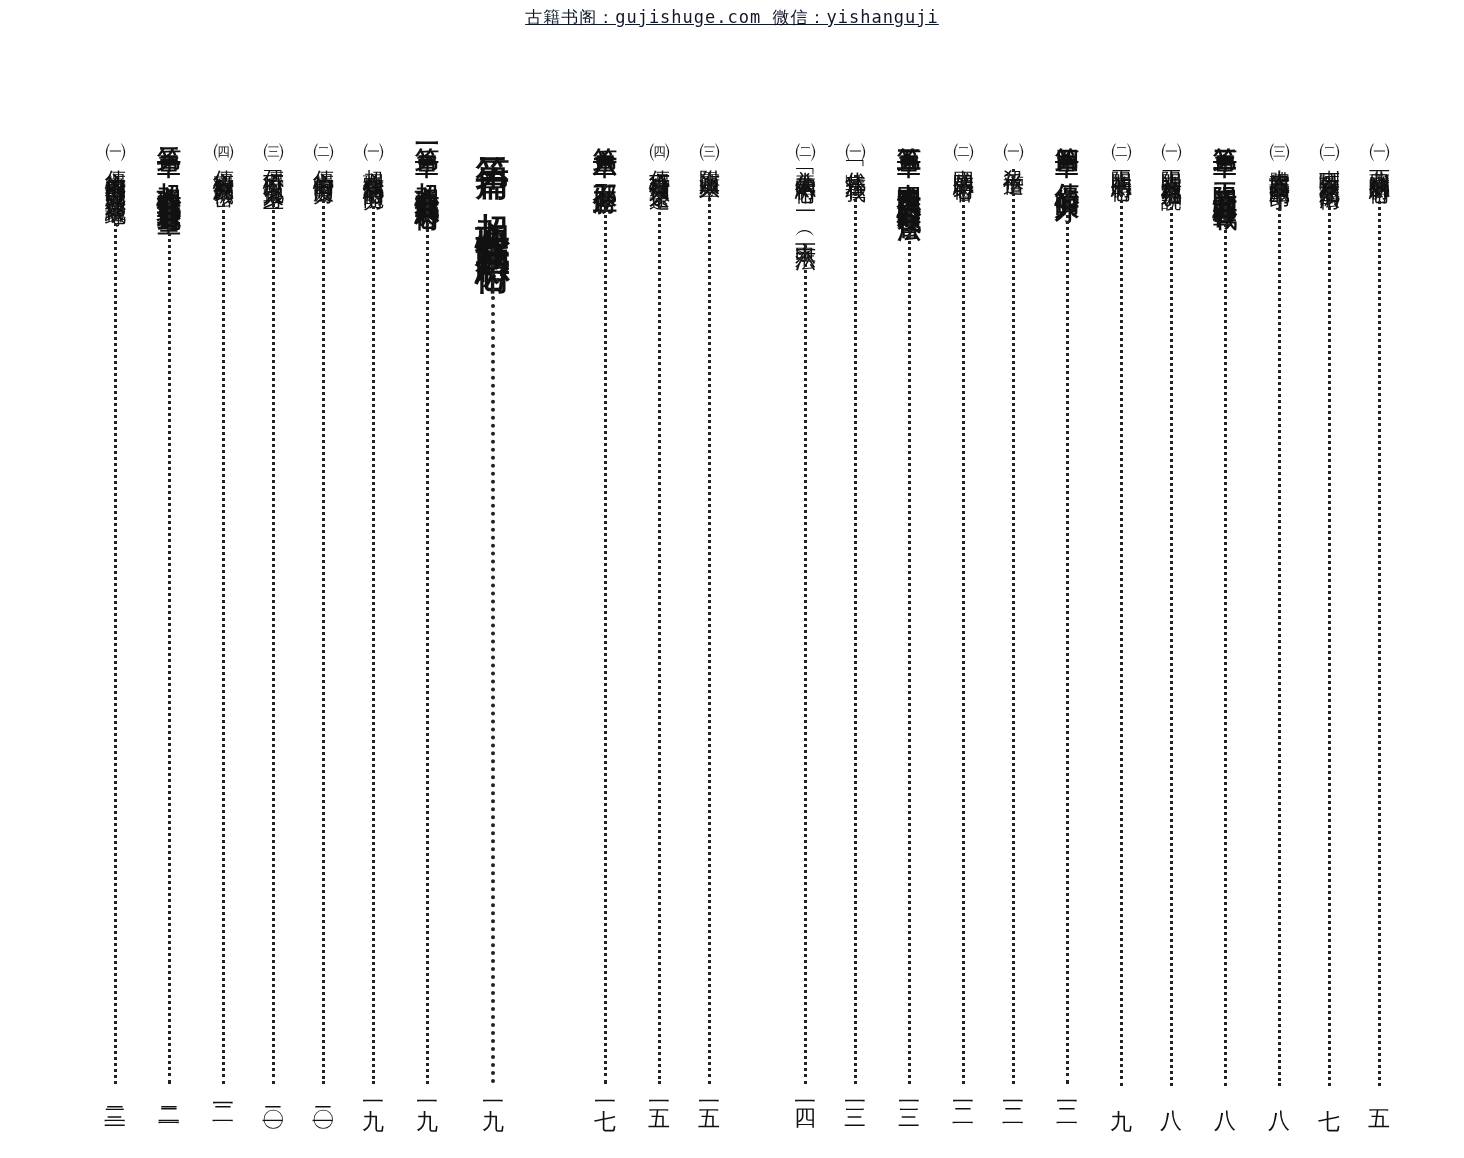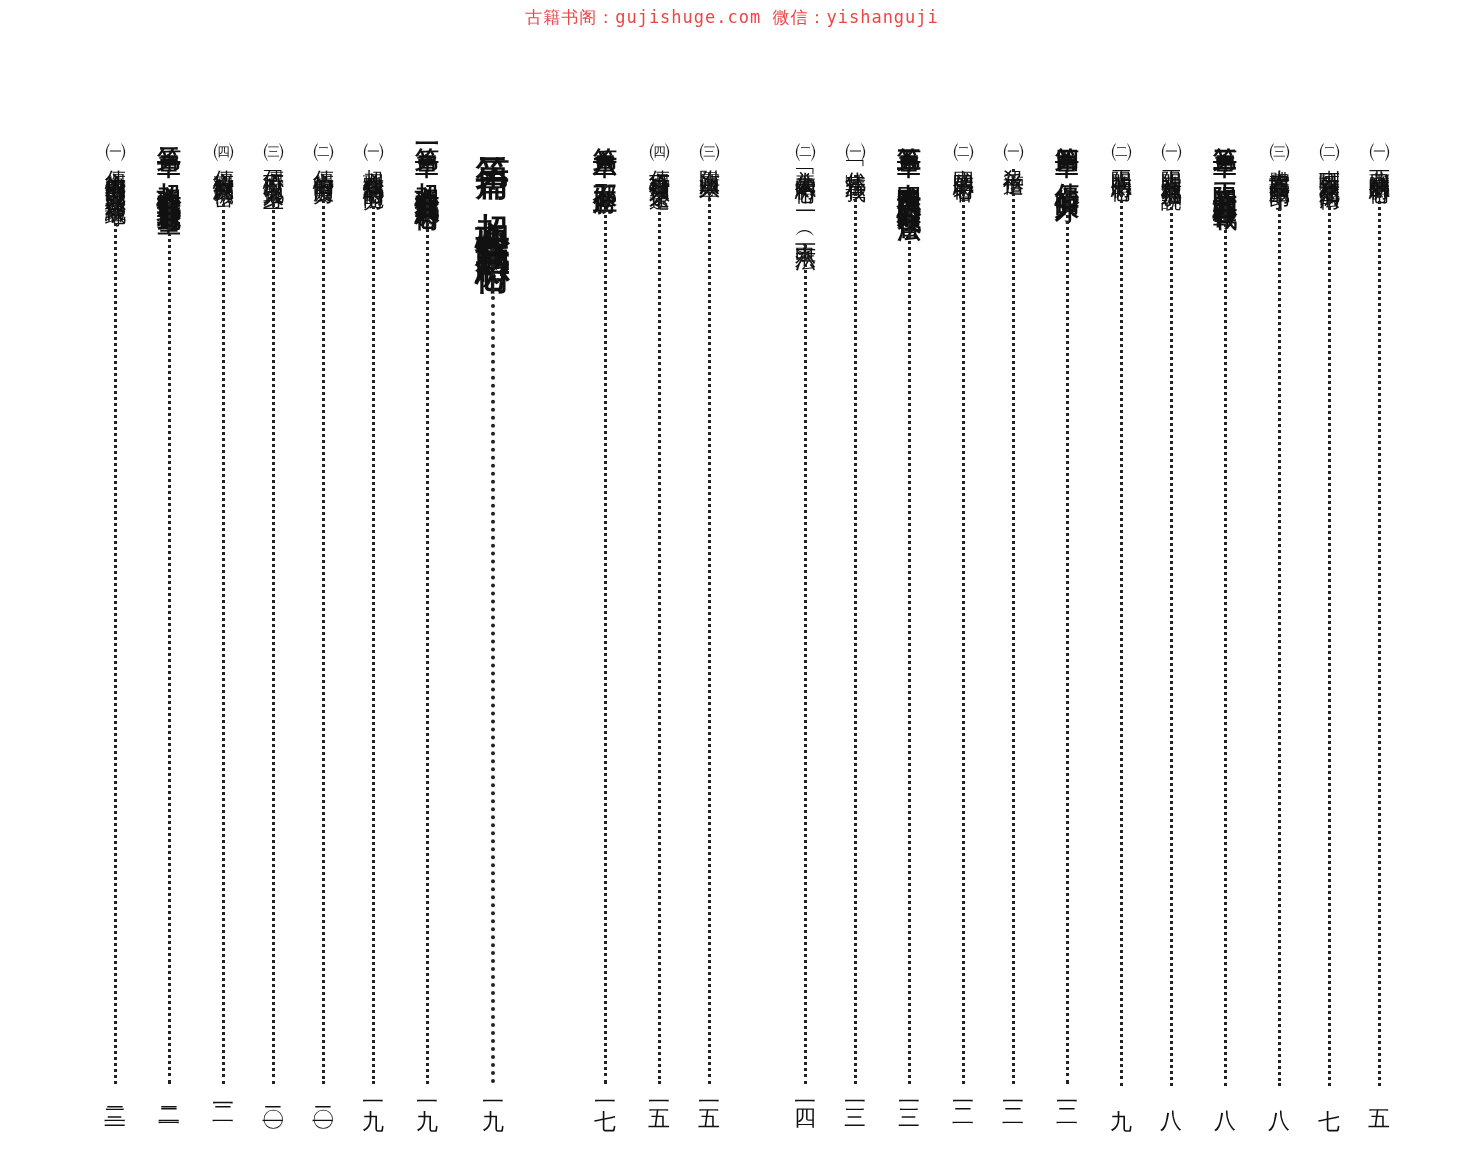--- a/index.html
+++ b/index.html
@@ -18,23 +18,24 @@
 
   
   .watermark {
     position: absolute;
     top: 6px;
     left: 0;
     width: 100%;
     text-align: center;
     font-size: 17px;
     letter-spacing: 1px;
-    color: #ef4444;
+    color: #0f172a;
     font-family: "DejaVu Sans Mono", "Liberation Mono", monospace;
     white-space: nowrap;
+    text-decoration: underline;
   }
 
   
   #toc {
     position: absolute;
     top: 100px;
     left: 60px;
     right: 60px;
     bottom: 60px;
     display: flex;

